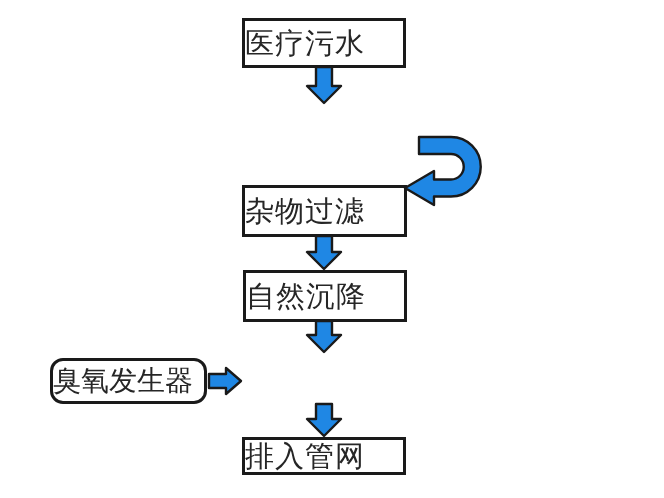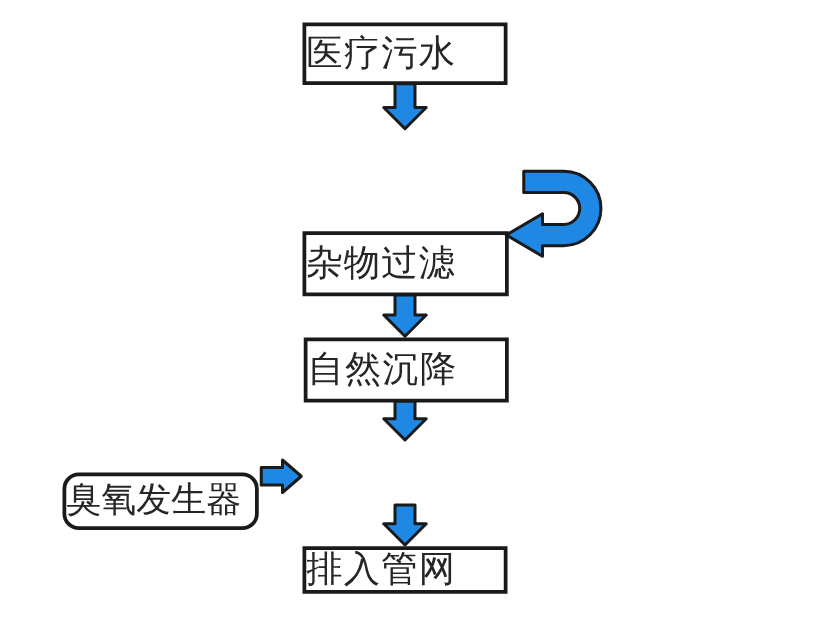--- a/index.html
+++ b/index.html
@@ -67,21 +67,21 @@
   <div class="node" style="left:243px; top:270px; width:164px; height:52px;font-family:Liberation Serif, serif;">
     <span>自然沉降</span>
   </div>
 
 
   <div class="node" style="left:242px; top:437px; width:164px; height:38px;">
     <span>排入管网</span>
   </div>
 
 
-  <div class="node rounded small-text" style="left:50px; top:378px; width:157px; height:46px; border-radius:13px;">
+  <div class="node rounded small-text" style="left:50px; top:358px; width:157px; height:46px; border-radius:13px;">
     <span>臭氧发生器</span>
   </div>
 
   <svg class="arrows" width="664" height="498" viewBox="0 0 664 498">
 
     <polygon class="arrow-shape" points="316,67 332,67 332,86 341,86 324,103 307,86 316,86"></polygon>
 
     <path class="arrow-shape" d="M419,137 L451,137 A29.75,29.75 0 0 1 451,196.5 L434,196.5 L434,205 L405,188 L434,171 L434,179.5 L451,179.5 A12.75,12.75 0 0 0 451,154 L419,154 Z"></path>
 
     <polygon class="arrow-shape" points="316,236 332,236 332,252 341,252 324,269 307,252 316,252"></polygon>

